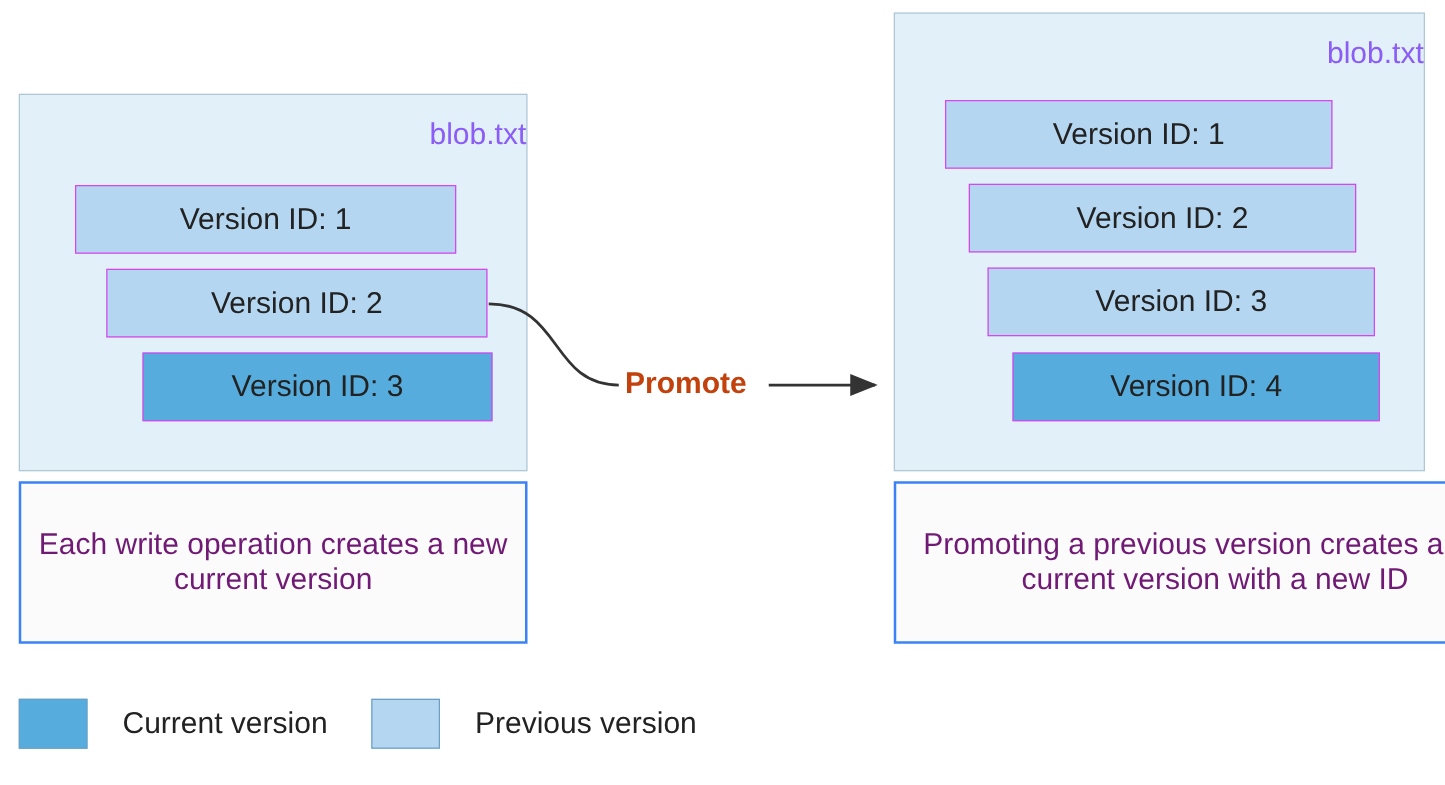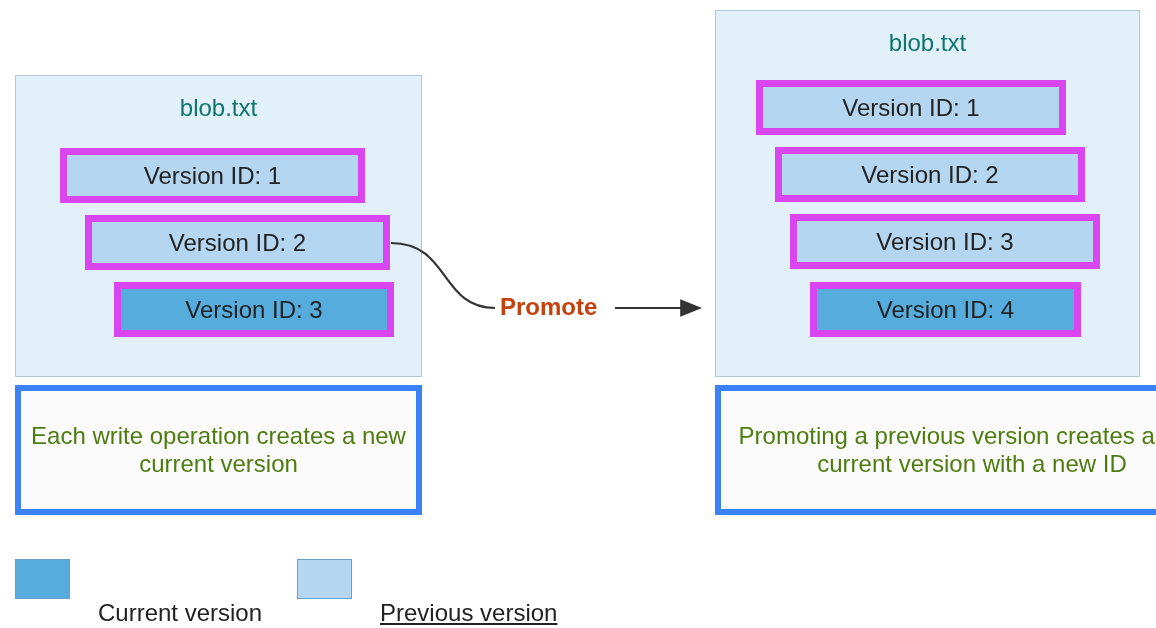--- a/index.html
+++ b/index.html
@@ -12,66 +12,65 @@
     height: 628px;
     position: relative;
   }
   .canvas { position: relative; width: 1156px; height: 628px; }
   .container-box {
     position: absolute;
     background: #e1f0f9;
     border: 1px solid #b0c7d4;
   }
   .container-title {
-    text-align: center;
+    text-align: right;
     font-size: 24px;
-    color: #0f766e;
+    color: #8b5cf6;
   }
   .version-card {
     position: absolute;
     height: 55px;
-    border: 7px solid #d946ef;
+    border: 1px solid #d946ef;
     display: flex;
     align-items: center;
     justify-content: center;
     font-size: 24px;
     color: #222;
     padding: 0 18px;
   }
   .prev { background: #b4d6f0; }
   .curr { background: #56addd; }
   .caption-box {
     position: absolute;
-    border: 6px solid #3b82f6;
+    border: 2px solid #3b82f6;
     background: #fbfbfb;
     display: flex;
     align-items: center;
     justify-content: center;
     text-align: center;
     font-size: 24px;
-    color: #4d7c0f;
+    color: #701a75;
     padding: 10px;
   }
   .promote-label {
     position: absolute;
     font-size: 24px;
     font-weight: 700;
     color: #c2410c;
   }
   .legend-swatch {
     position: absolute;
     width: 55px;
     height: 40px;
     border: 1px solid #6aa0c8;
   }
   .legend-text {
     position: absolute;
     font-size: 24px;
     color: #222;
-    margin-top: 34px;
   }
   svg.arrow { position: absolute; overflow: visible; }
 </style>
 </head>
 <body>
 
 <div class="canvas">
 
   <div class="container-box" style="left:15px; top:75px; width:407px; height:302px;">
     <div class="container-title" style="padding-top:18px;">blob.txt</div>
@@ -81,21 +80,21 @@
   <div class="version-card curr" style="left:114px; top:282px; width:280px; z-index:3;">Version ID: 3</div>
 
   <div class="caption-box" style="left:15px; top:385px; width:407px; height:130px;">Each write operation creates a new current version</div>
 
   <div class="container-box" style="left:715px; top:10px; width:425px; height:367px;">
     <div class="container-title" style="padding-top:18px;">blob.txt</div>
   </div>
   <div class="version-card prev" style="left:756px; top:80px; width:310px; z-index:1;">Version ID: 1</div>
   <div class="version-card prev" style="left:775px; top:147px; width:310px; z-index:2;">Version ID: 2</div>
   <div class="version-card prev" style="left:790px; top:214px; width:310px; z-index:3;">Version ID: 3</div>
-  <div class="version-card curr" style="left:810px; top:282px; width:271px; z-index:4;">Version ID: 4</div>
+  <div class="version-card curr" style="left:810px; top:282px; width:294px; z-index:4;">Version ID: 4</div>
 
   <div class="caption-box" style="left:715px; top:385px; width:514px; height:130px;">Promoting a previous version creates a new current version with a new ID</div>
 
   <div class="promote-label" style="left:500px; top:293px;">Promote</div>
 
   <svg class="arrow" style="left:0; top:0; width:1156px; height:628px;">
     <path d="M 391 243 C 450 243 440 308 495 308" stroke="#333" stroke-width="2.2" fill="none"></path>
   </svg>
 
   <svg class="arrow" style="left:0; top:0; width:1156px; height:628px;">
@@ -104,15 +103,15 @@
         <polygon points="0 0, 10 4, 0 8" fill="#333"></polygon>
       </marker>
     </defs>
     <line x1="615" y1="308" x2="700" y2="308" stroke="#333" stroke-width="2.2" marker-end="url(#arrowhead)"></line>
   </svg>
 
   <div class="legend-swatch curr" style="left:15px; top:559px;"></div>
   <div class="legend-text" style="left:98px; top:565px;">Current version</div>
 
   <div class="legend-swatch prev" style="left:297px; top:559px;"></div>
-  <div class="legend-text" style="left:380px; top:565px;text-decoration:underline;">Previous version</div>
+  <div class="legend-text" style="left:380px; top:565px;">Previous version</div>
 
 </div>
 
 </body></html>

